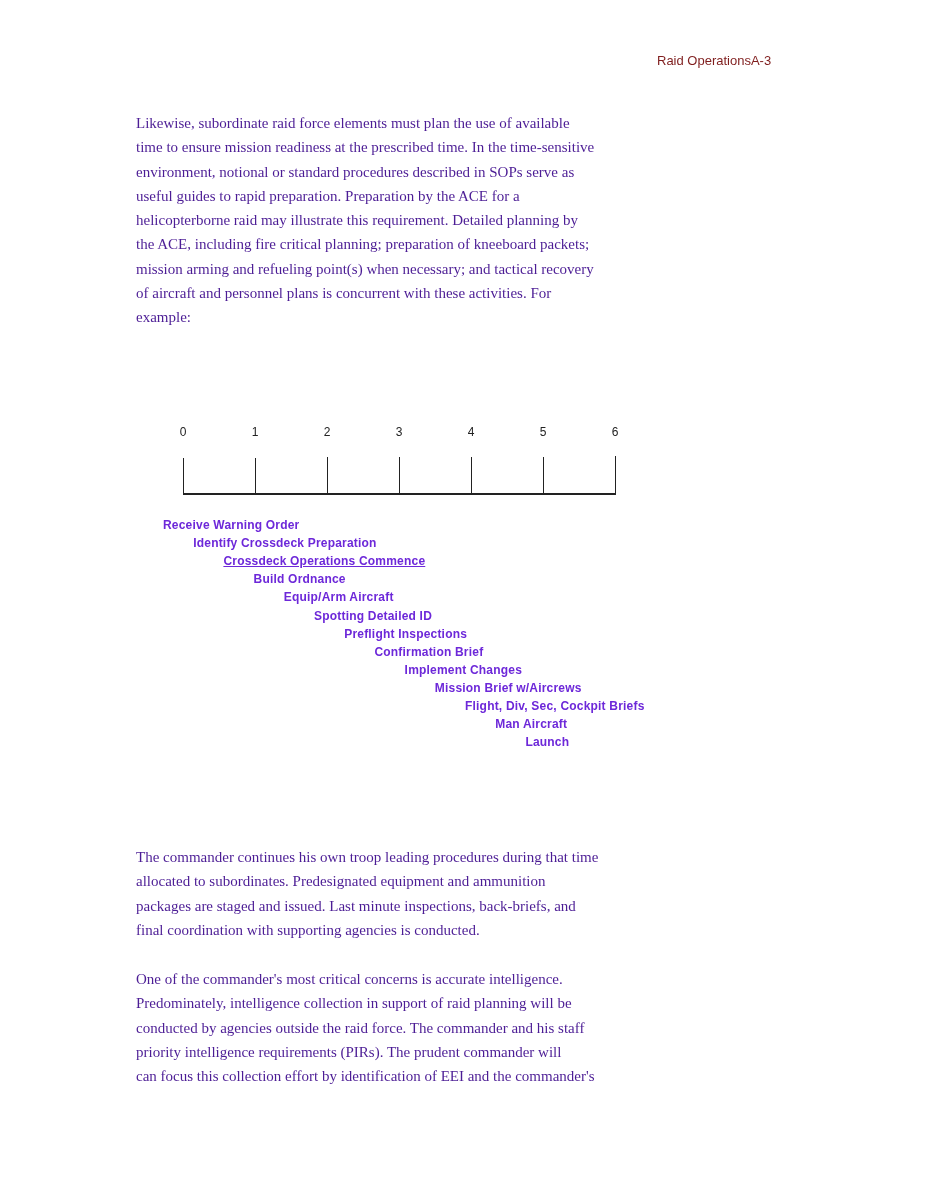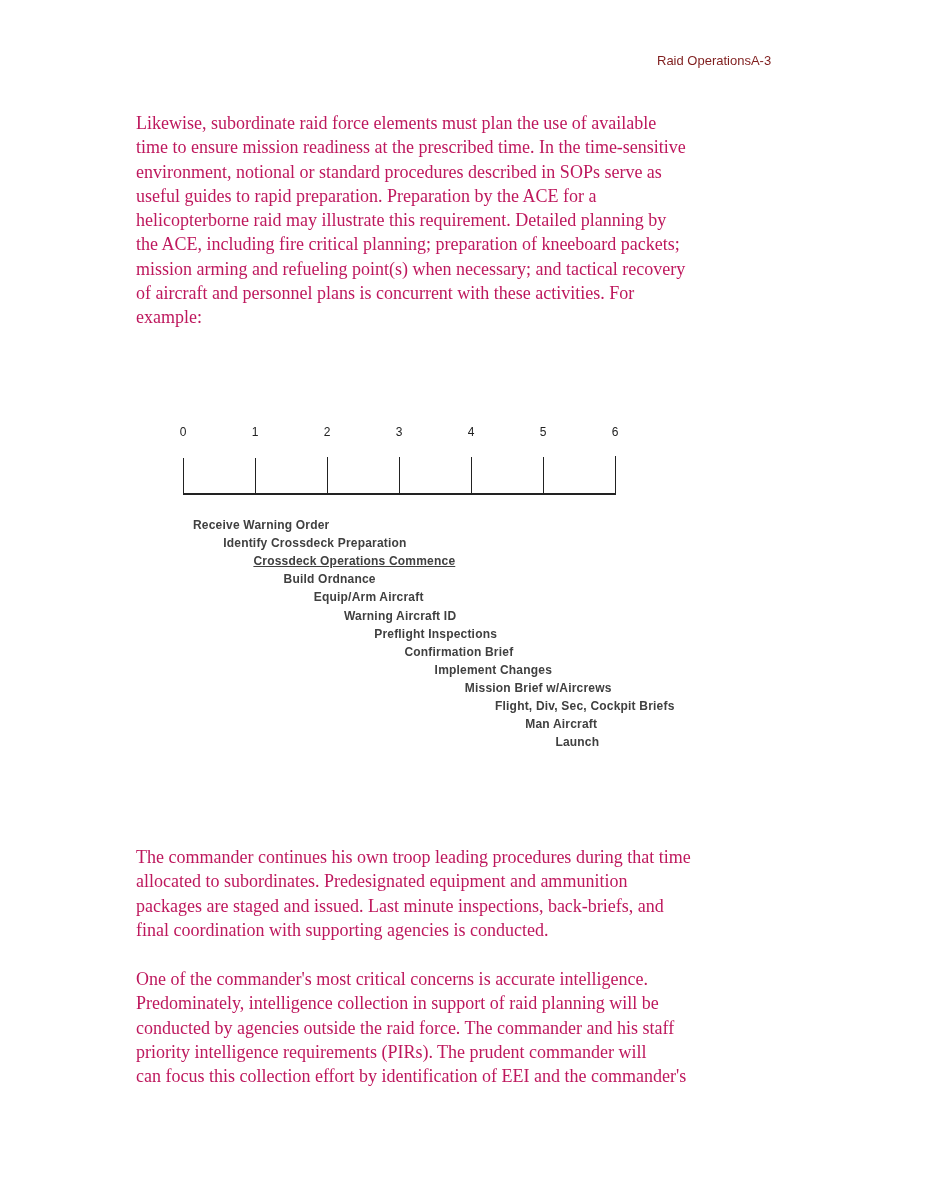--- a/index.html
+++ b/index.html
@@ -3,41 +3,41 @@
 <meta charset="utf-8">
 <style>
   html, body { margin: 0; padding: 0; background: #ffffff; }
   body { width: 926px; height: 1198px; position: relative; overflow: hidden; color: #111; }
   .header {
     position: absolute; top: 53px; left: 657px;
     font-family: "Liberation Sans", sans-serif; font-size: 13px; color: #7f1d1d;
   }
   .para {
     position: absolute; left: 136px; width: 680px;
-    font-family: "Liberation Serif", serif; font-size: 18px; line-height: 24.3px;
-    color: #be185d;
+    font-family: "Liberation Serif", serif; font-size: 15px; line-height: 24.3px;
+    color: #4c1d95;
   }
   .para .line { display: block; white-space: nowrap; }
   #p1 { top: 111px; }
   #p2 { top: 845px; }
   #p3 { top: 967px; }
   .timeline {
     position: absolute; left: 150px; top: 418px; width: 500px; height: 90px;
   }
   .tick-label {
     position: absolute; top: 7px;
     font-family: "Liberation Sans", sans-serif; font-size: 12px; color: #222;
     transform: translateX(-50%);
   }
   .tick-line { position: absolute; width: 1.4px; background: #222; }
   .axis-line { position: absolute; height: 1.6px; background: #222; }
   .step {
     position: absolute;
     font-family: "Liberation Sans", sans-serif; font-size: 12px; font-weight: bold;
-    color: #404040; white-space: nowrap; letter-spacing: 0.2px; margin-left: 30px;
+    color: #6d28d9; white-space: nowrap; letter-spacing: 0.2px;
   }
 </style>
 </head>
 <body>
 
 <div class="header">Raid OperationsA-3</div>
 
 <div class="para" id="p1">
   <span class="line">Likewise, subordinate raid force elements must plan the use of available</span>
   <span class="line">time to ensure mission readiness at the prescribed time.  In the time-sensitive</span>
@@ -66,21 +66,21 @@
     <span class="tick-label" style="left: 465px;">6</span>
     <div class="tick-line" style="left: 465px; top: 38.2px; height: 36.8px;"></div>
     <div class="axis-line" style="left: 33px; top: 75px; width: 433px;"></div>
   </div>
 <div id="steps">
     <div class="step" style="left: 163px; top: 518px;">Receive Warning Order</div>
     <div class="step" style="left: 193.2px; top: 536.1px;">Identify Crossdeck Preparation</div>
     <div class="step" style="left: 223.4px; top: 554.2px; text-decoration: underline;">Crossdeck Operations Commence</div>
     <div class="step" style="left: 253.6px; top: 572.3px;">Build Ordnance</div>
     <div class="step" style="left: 283.8px; top: 590.4px;">Equip/Arm Aircraft</div>
-    <div class="step" style="left: 314px; top: 608.5px;">Warning Aircraft ID</div>
+    <div class="step" style="left: 314px; top: 608.5px;">Spotting Detailed ID</div>
     <div class="step" style="left: 344.2px; top: 626.6px;">Preflight Inspections</div>
     <div class="step" style="left: 374.4px; top: 644.7px;">Confirmation Brief</div>
     <div class="step" style="left: 404.6px; top: 662.8px;">Implement Changes</div>
     <div class="step" style="left: 434.8px; top: 680.9px;">Mission Brief w/Aircrews</div>
     <div class="step" style="left: 465px; top: 699px;">Flight, Div, Sec, Cockpit Briefs</div>
     <div class="step" style="left: 495.2px; top: 717.1px;">Man Aircraft</div>
     <div class="step" style="left: 525.4px; top: 735.2px;">Launch</div>
   </div>
 
 <div class="para" id="p2">

